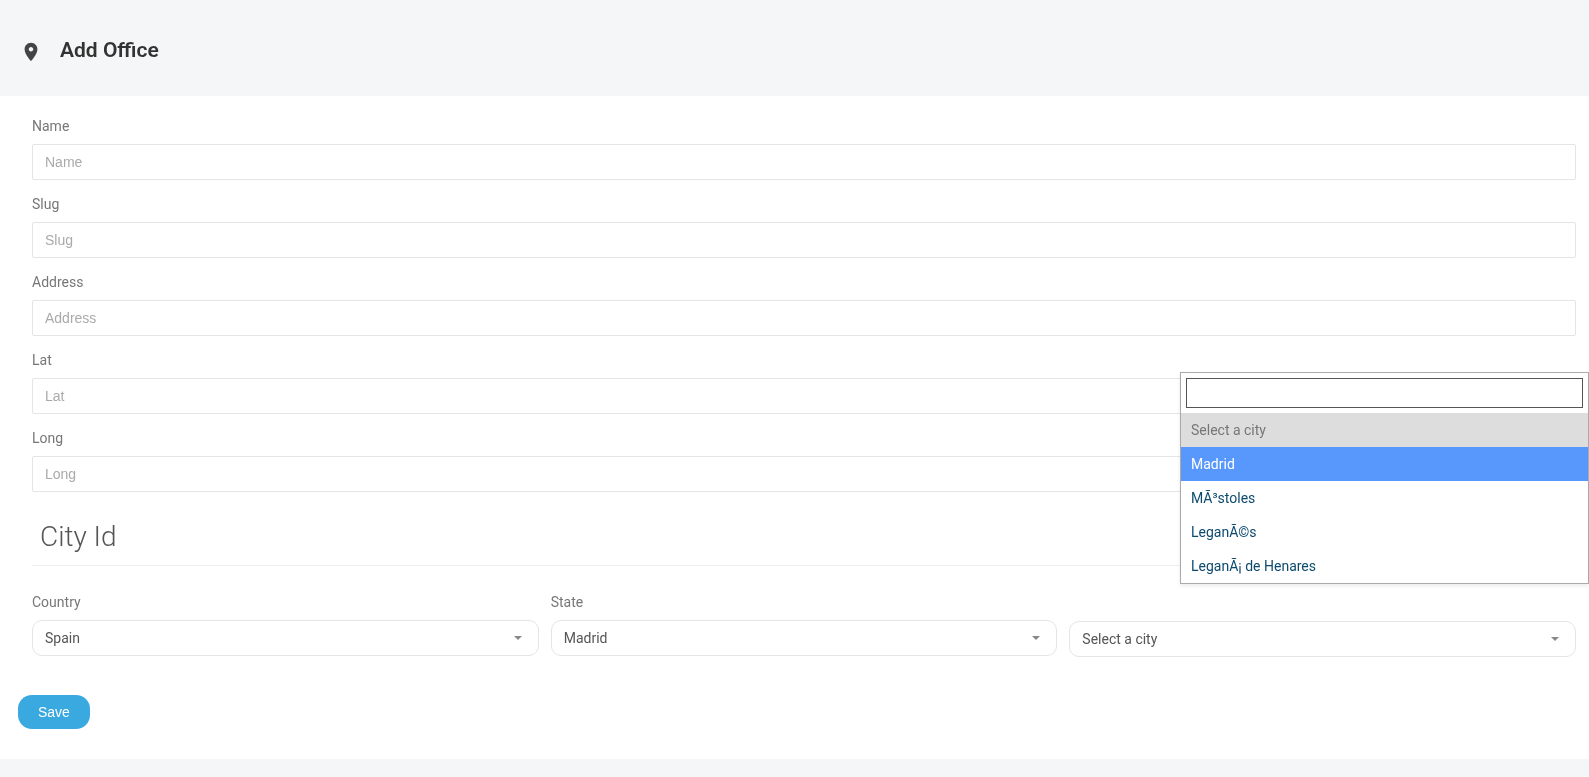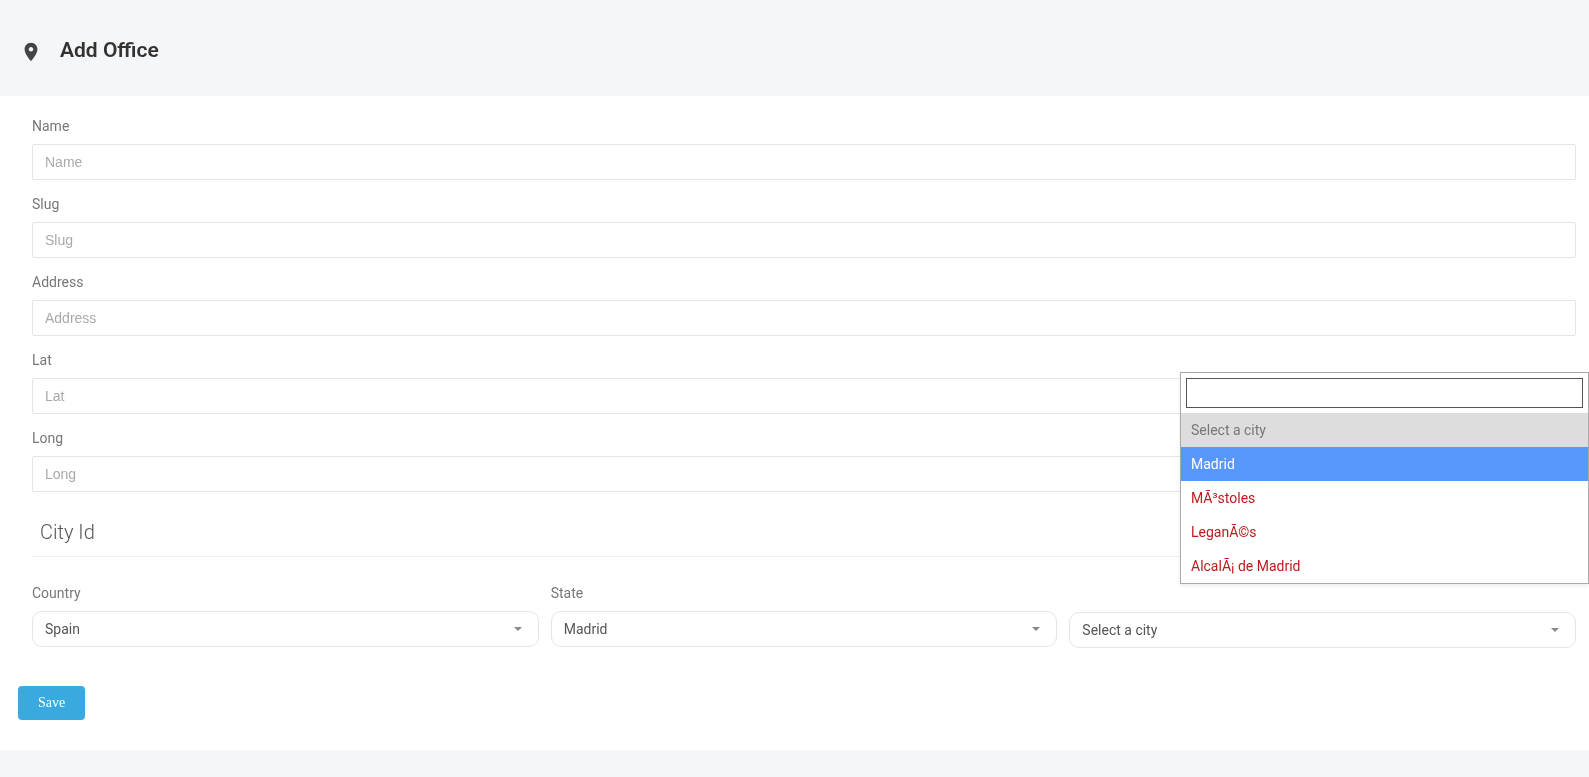--- a/index.html
+++ b/index.html
@@ -58,21 +58,21 @@
       border: 1px solid #e5e5e5;
       border-radius: 2px;
       color: #555;
       background: #fff;
       outline: none;
     }
     .form-control::placeholder {
       color: #aaa;
     }
     .section-title {
-      font-size: 20px;
+      font-size: 28px;
       font-weight: 300;
       color: #555;
       margin: 28px 0 12px 8px;
     }
     .divider {
       border: none;
       border-top: 1px solid #eee;
       margin-bottom: 28px;
     }
     .row {
@@ -127,42 +127,41 @@
       border: 1px solid #555;
       outline: none;
     }
     .dropdown-list {
       list-style: none;
     }
     .dropdown-item {
       padding: 9px 10px;
       font-size: 14px;
       cursor: pointer;
-      color: #b91c1c;
+      color: #0c4a6e;
     }
     .dropdown-item.placeholder {
       background: #ddd;
       color: #777;
     }
     .dropdown-item.highlighted {
       background: #5897fb;
       color: #fff;
     }
     .btn-save {
       display: inline-block;
       background: #39a9e0;
       color: #fff;
       border: none;
       padding: 9px 20px;
       font-size: 14px;
-      border-radius: 4px;
+      border-radius: 14px;
       cursor: pointer;
       margin-top: 38px;
       margin-left: -14px;
-      font-family: Liberation Serif, serif;
     }
     .btn-save-wrapper {
       padding-left: 0;
     }
     .city-select-area {
       position: relative;
       flex: 1;
     }
   </style>
 </head>
@@ -247,15 +246,15 @@
 
 <div class="dropdown">
   <div class="dropdown-search">
     <input type="text" value="" style="">
   </div>
   <ul class="dropdown-list">
     <li class="dropdown-item placeholder">Select a city</li>
     <li class="dropdown-item highlighted">Madrid</li>
     <li class="dropdown-item">MÃ³stoles</li>
     <li class="dropdown-item">LeganÃ©s</li>
-    <li class="dropdown-item">AlcalÃ¡ de Madrid</li>
+    <li class="dropdown-item">LeganÃ¡ de Henares</li>
   </ul>
 </div>
 
 </body></html>

